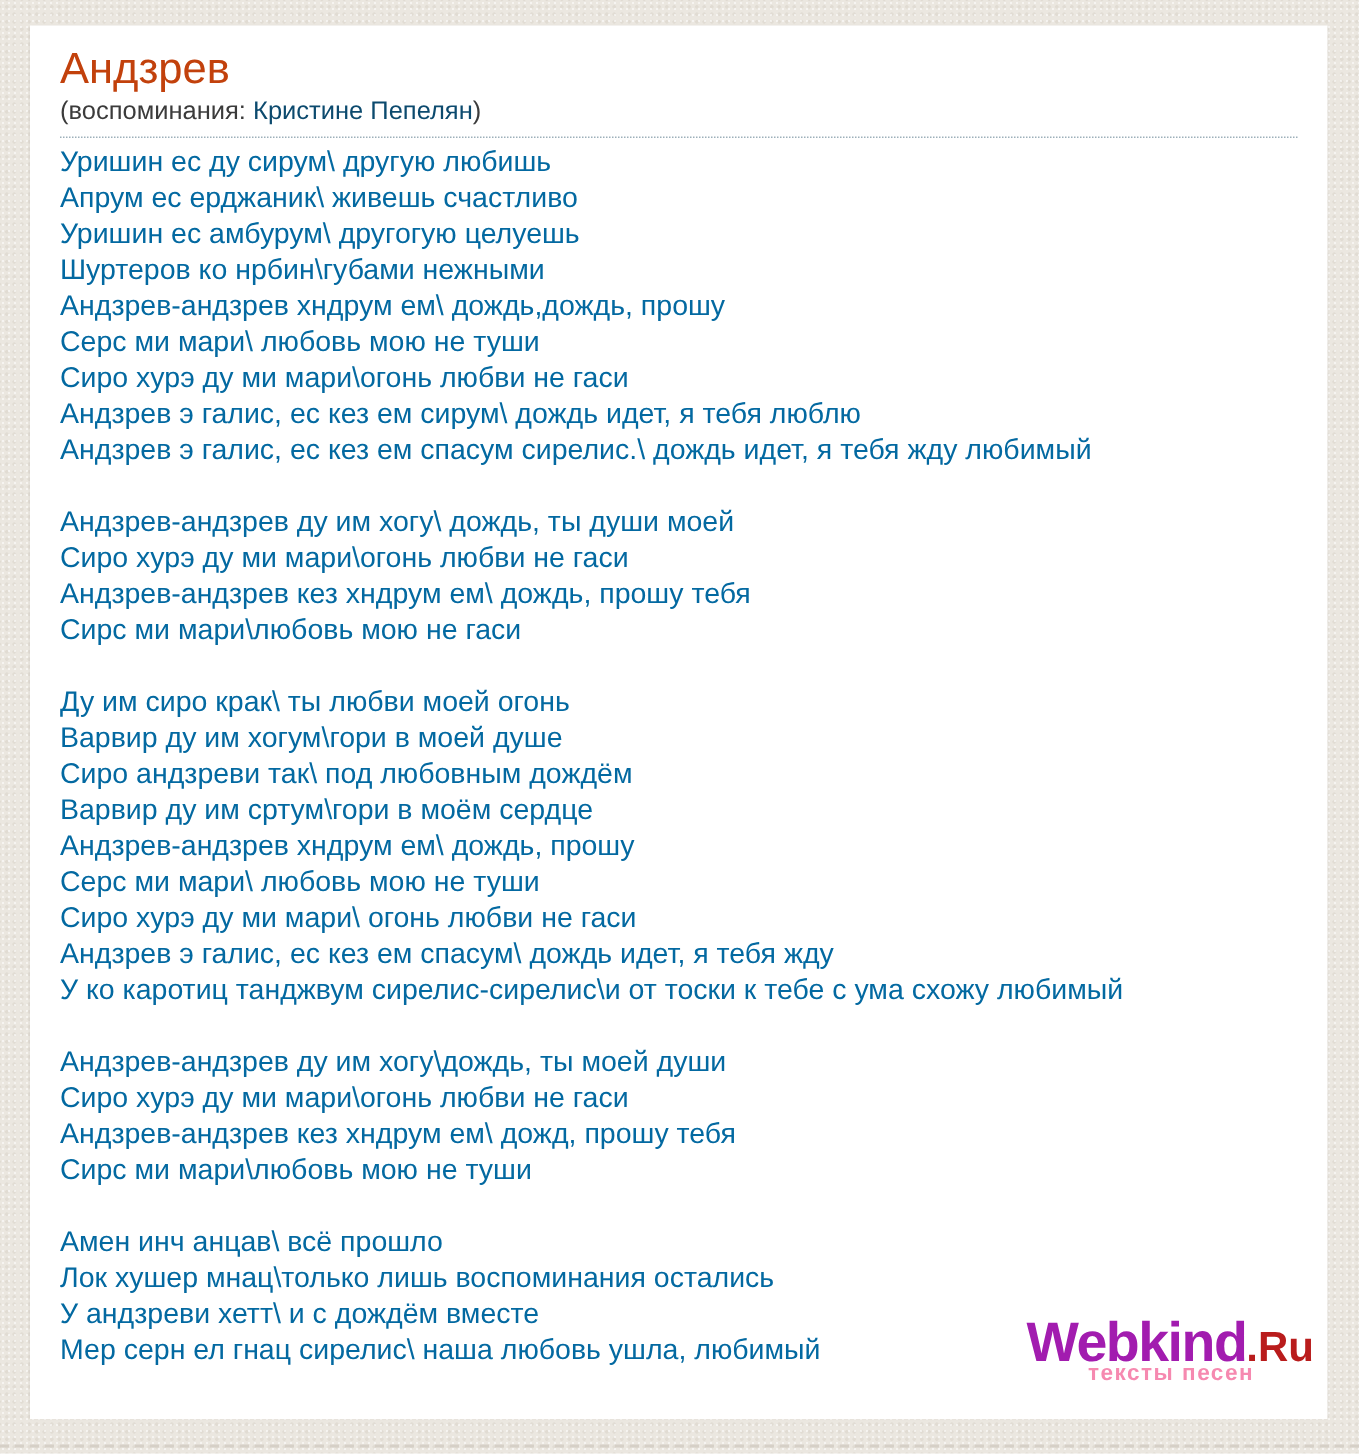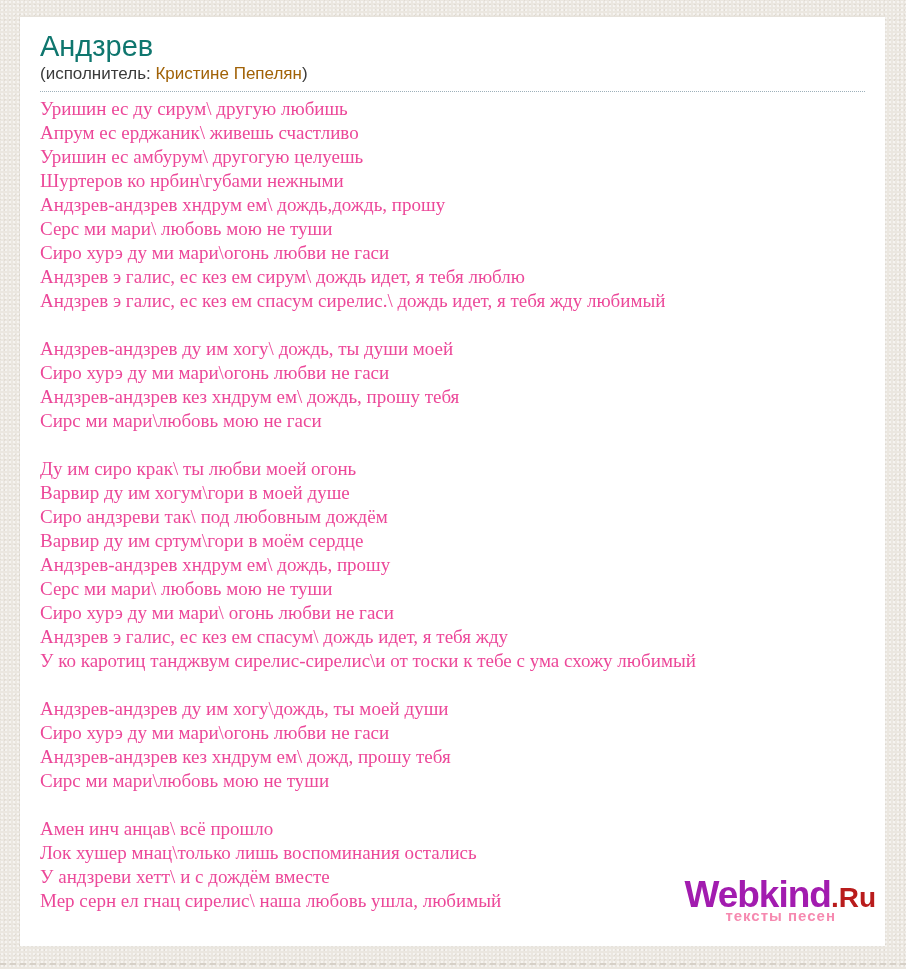--- a/index.html
+++ b/index.html
@@ -33,40 +33,40 @@
     margin: 0 20px;
     padding-top: 14px;
     padding-bottom: 8px;
     border-bottom: 1px dotted #9db0ba;
   }
   .title {
     margin: 0;
     font-weight: 400;
     font-size: 29px;
     line-height: 30px;
-    color: #0f766e;
+    color: #c2410c;
   }
   .artist-line {
     margin-top: 3px;
     font-size: 17px;
     line-height: 19px;
     color: #3b3b3b;
   }
   .artist-link {
-    color: #a16207;
+    color: #0c4a6e;
     text-decoration: none;
     cursor: pointer;
     margin-top: 28px;
   }
   .lyrics {
     margin: 5px 8px 0 20px;
-    font-family: Liberation Serif, serif;
+    font-family: Liberation Sans, sans-serif;
     font-size: 19px;
     line-height: 24px;
-    color: #ec4899;
+    color: #0369a1;
     white-space: pre;
   }
   .logo {
     position: absolute;
     right: 9px;
     bottom: 1px;
     text-align: right;
     font-weight: bold;
     line-height: 1;
     cursor: pointer;
@@ -96,21 +96,21 @@
     border-top: 2px dashed #d6d0c7;
   }
 </style>
 </head>
 <body>
 
 <div class="card">
 
   <div class="header">
     <h1 class="title">Андзрев</h1>
-    <div class="artist-line"><span>(исполнитель: </span><a class="artist-link" href="#">Кристине Пепелян</a><span>)</span></div>
+    <div class="artist-line"><span>(воспоминания: </span><a class="artist-link" href="#">Кристине Пепелян</a><span>)</span></div>
   </div>
 
   <div class="lyrics">Уришин ес ду сирум\ другую любишь
 Апрум ес ерджаник\ живешь счастливо
 Уришин ес амбурум\ другогую целуешь
 Шуртеров ко нрбин\губами нежными
 Андзрев-андзрев хндрум ем\ дождь,дождь, прошу
 Серс ми мари\ любовь мою не туши
 Сиро хурэ ду ми мари\огонь любви не гаси
 Андзрев э галис, ес кез ем сирум\ дождь идет, я тебя люблю

